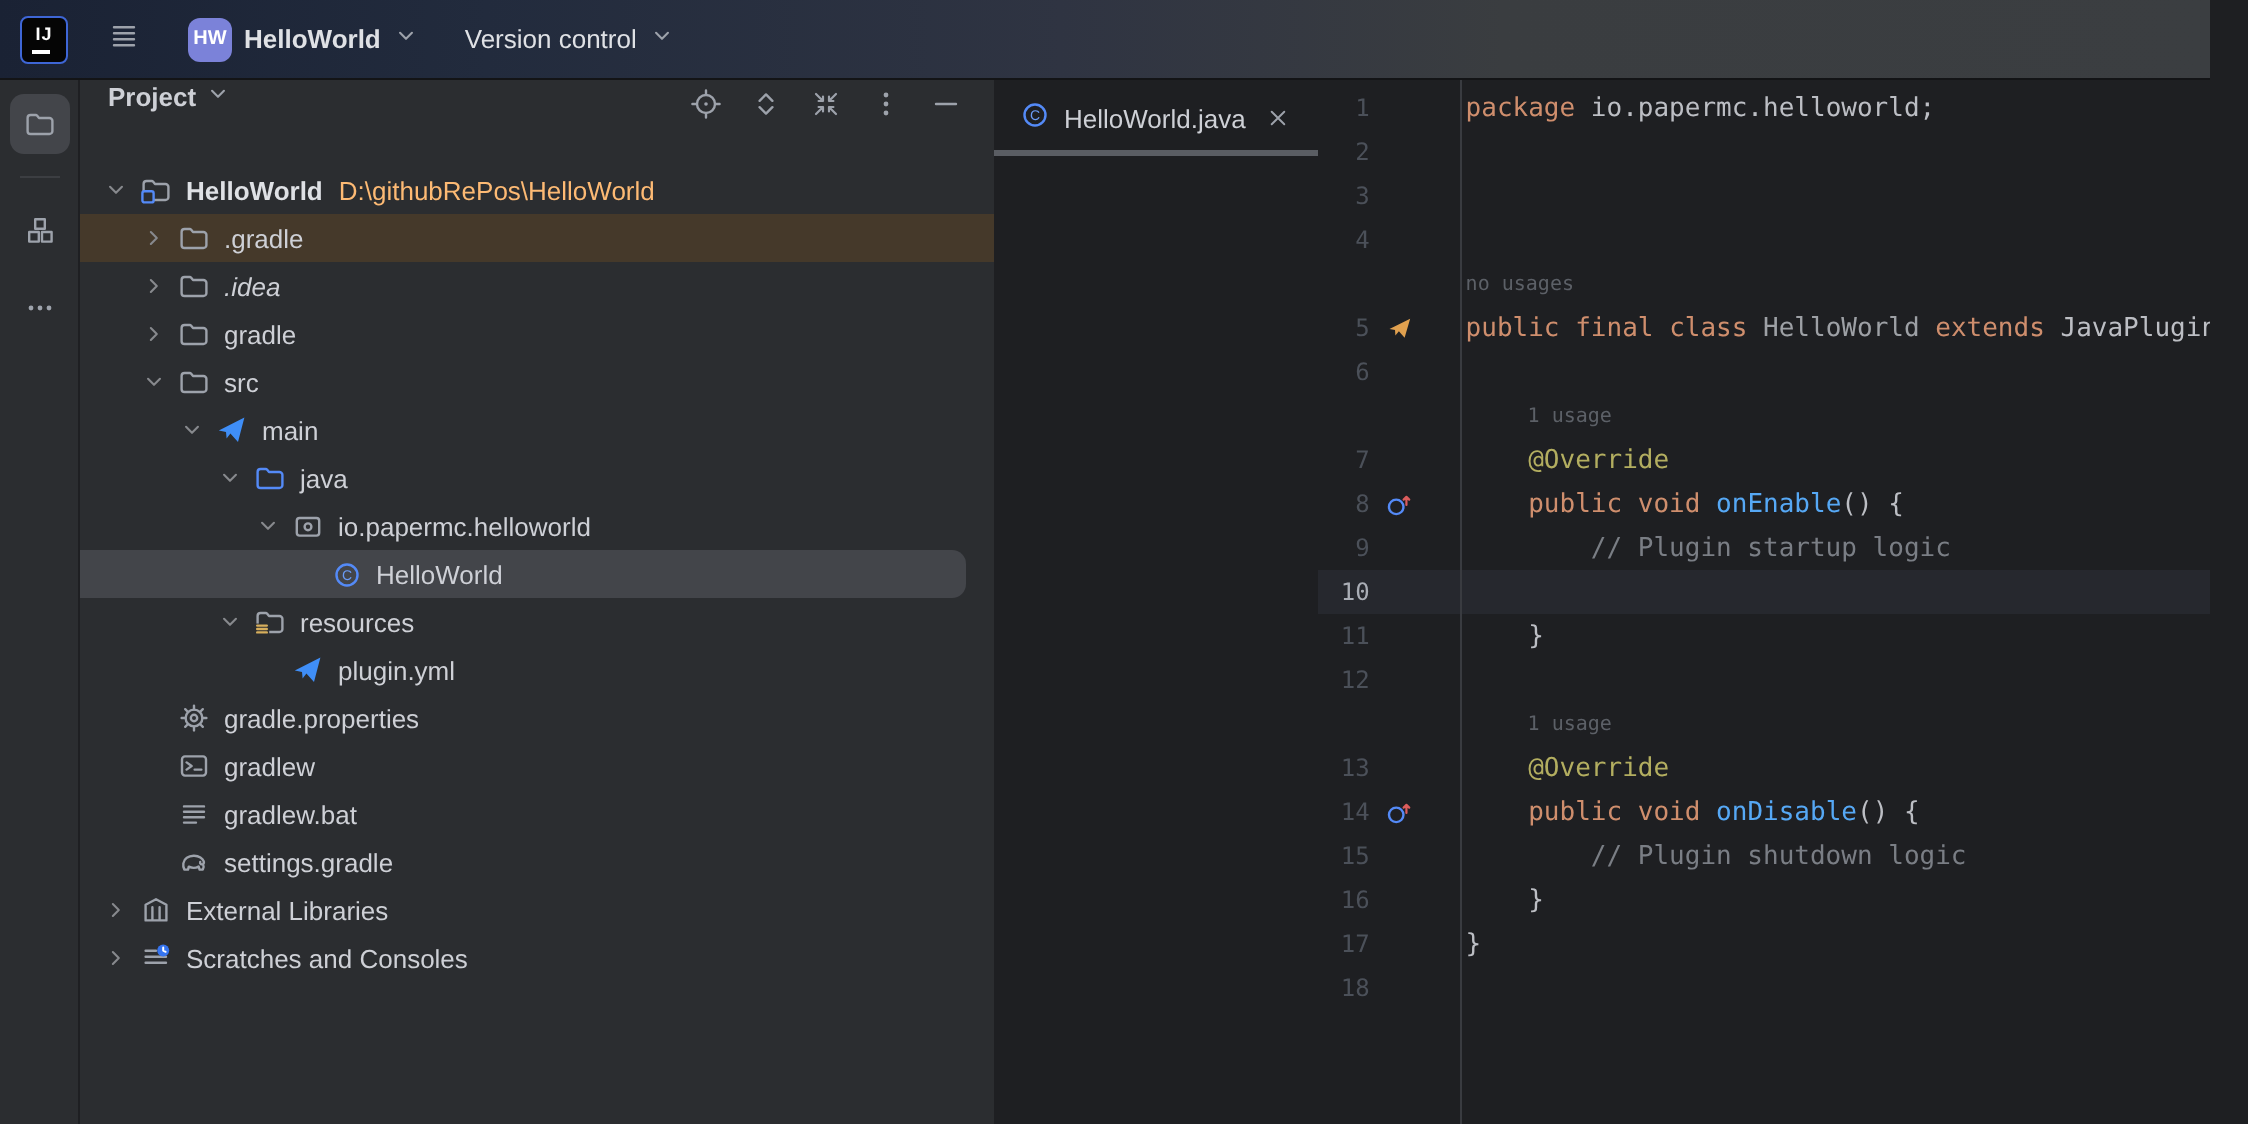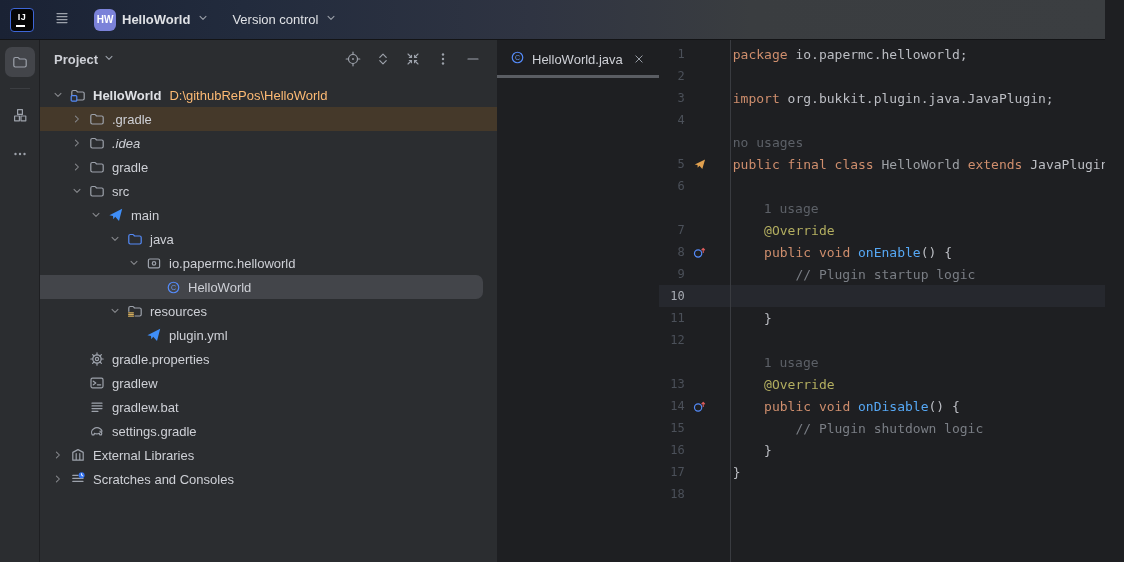--- a/index.html
+++ b/index.html
@@ -33,21 +33,21 @@
   
   .main{flex:1;display:flex;min-height:0}
   .activity{width:40px;flex:0 0 40px;background:var(--panel-bg);border-right:1px solid #1e1f22;
     display:flex;flex-direction:column;align-items:center;padding-top:7px;gap:9px}
   .abtn{width:30px;height:30px;border:none;background:transparent;border-radius:7px;
     display:flex;align-items:center;justify-content:center;color:var(--icon-gray);cursor:pointer}
   .abtn.selected{background:#43454a;color:#ced0d6}
   .adiv{width:20px;height:1px;background:#3c3e42;margin:2px 0}
 
   .project{width:457px;flex:0 0 457px;background:var(--panel-bg);display:flex;flex-direction:column;min-width:0}
-  .phead{height:38px;flex:0 0 38px;display:flex;align-items:center;padding:0 12px 0 14px}
+  .phead{height:38px;flex:0 0 38px;display:flex;align-items:flex-start;padding:0 12px 0 14px}
   .ptitle{display:flex;align-items:center;gap:4px;font-weight:600;color:#ced0d6}
   .ptools{margin-left:auto;display:flex;align-items:center;gap:6px}
   .tbtn{width:24px;height:24px;border:none;background:transparent;border-radius:5px;
     display:flex;align-items:center;justify-content:center;color:var(--icon-gray);cursor:pointer}
 
   .tree{flex:1;overflow:hidden;padding-top:5px}
   .row{height:24px;display:flex;align-items:center;color:#ced0d6;cursor:pointer;white-space:nowrap}
   .row .chev{width:16px;flex:0 0 16px;display:flex;align-items:center;justify-content:center;color:#87898d}
   .row .ric{width:18px;flex:0 0 18px;margin-left:3px;display:flex;align-items:center;justify-content:center}
   .row .lab{margin-left:6px}
@@ -68,21 +68,21 @@
   .codewrap::before{content:"";position:absolute;left:71px;top:0;bottom:0;width:1px;background:#393b40;z-index:3}
   .cl{height:22px;display:flex;align-items:center;position:relative}
   .cl.current{background:var(--caret-line)}
   .gutter{width:71px;flex:0 0 71px;display:flex;align-items:center;height:100%}
   .gnum{width:26px;text-align:right;font-size:12px;color:var(--line-number)}
   .cl.current .gnum{color:#a9adb5}
   .gico{width:20px;margin-left:5px;display:flex;align-items:center;justify-content:center}
   .ctext{white-space:pre;padding-left:3px;color:var(--code-text)}
   .tok-kw{color:var(--keyword)} .tok-pl{color:var(--code-text)} .tok-mth{color:var(--method)}
   .tok-com{color:var(--comment)} .tok-ann{color:var(--annotation)} .tok-cls{color:var(--class-name)}
-  .inlaytxt{color:var(--inlay);font-size:13px;padding-left:3px}
+  .inlaytxt{color:var(--inlay);font-size:10px;padding-left:3px}
   .ind1{padding-left:34px}
 </style>
 </head>
 <body>
 
 <div class="app">
   <header class="topbar">
     <div class="logo">
       <span>IJ</span>
         <i></i>
@@ -471,21 +471,20 @@
               <span class="gnum">2</span>
               <span class="gico"></span>
             </div>
             <span class="ctext"></span>
           </div>
           <div class="cl">
             <div class="gutter">
               <span class="gnum">3</span>
               <span class="gico"></span>
             </div>
-            <span class="ctext"><span class="tok-kw">import</span><span class="tok-pl"> org.bukkit.plugin.java.JavaPlugin;</span></span>
           </div>
           <div class="cl">
             <div class="gutter">
               <span class="gnum">4</span>
               <span class="gico"></span>
             </div>
             <span class="ctext"></span>
           </div>
           <div class="cl">
             <div class="gutter">

